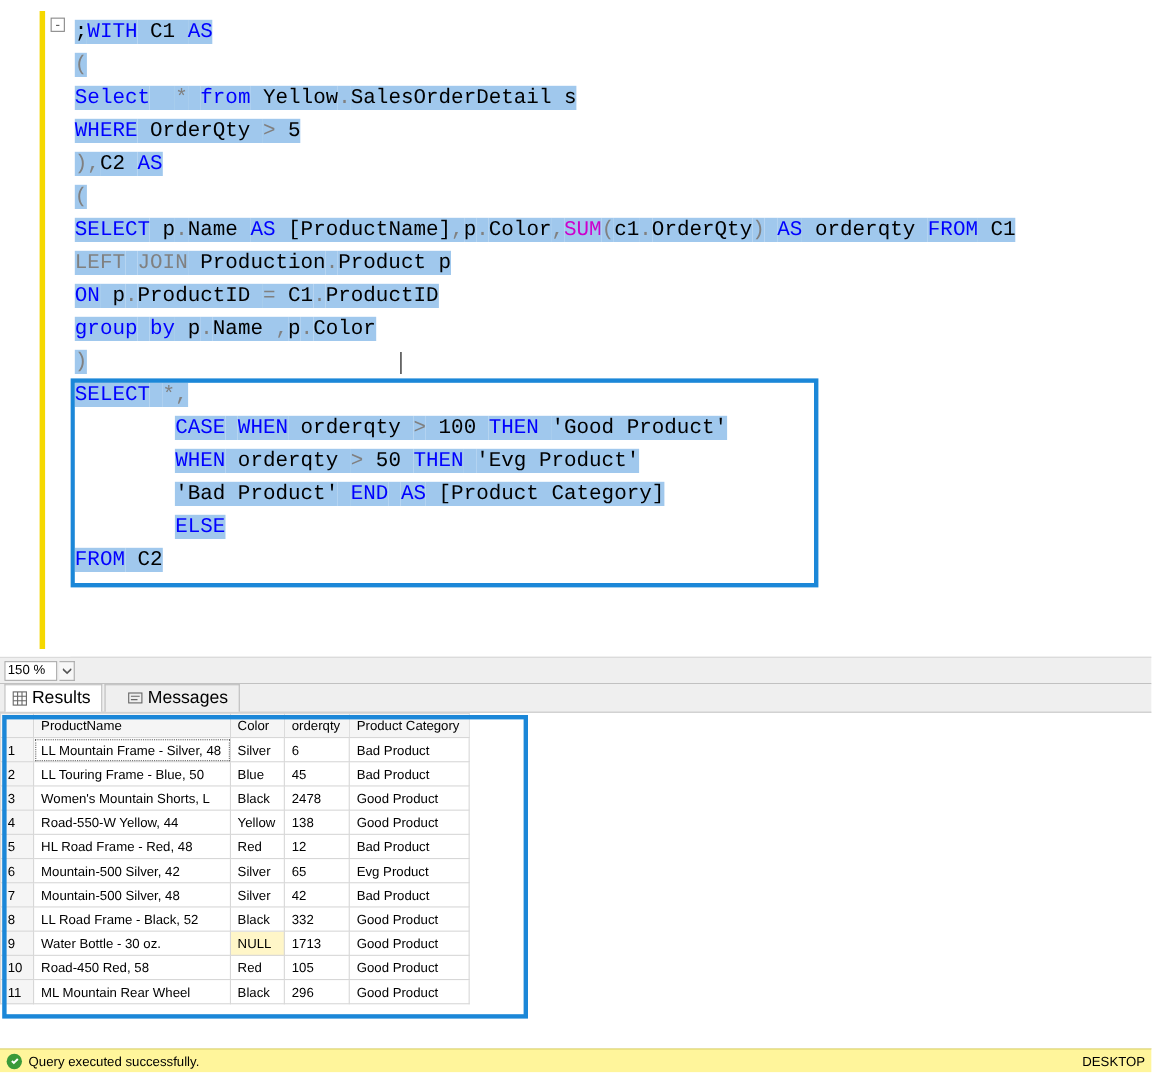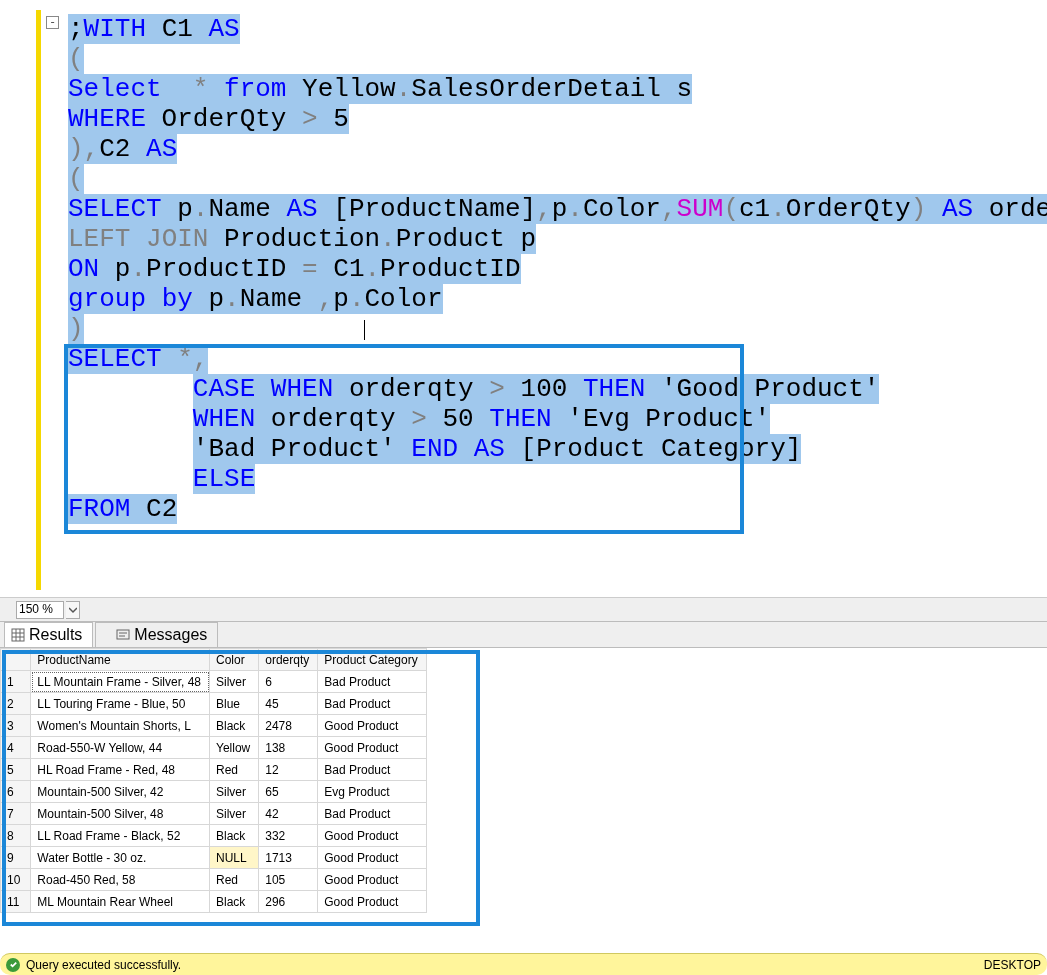--- a/index.html
+++ b/index.html
@@ -4,33 +4,33 @@
 <style>
   * { box-sizing: border-box; }
   html, body { margin:0; padding:0; height:100%; background:#fff; font-family: Consolas, "Courier New", monospace; font-size:13px; color:#000; }
   .root { display:flex; flex-direction:column; width:1047px; height:975px; overflow:hidden; background:#fff; }
 
   
   .editor-wrap { display:flex; flex:0 0 598px; border-bottom:1px solid #ccc; overflow:hidden; }
   .gutter { width:64px; background:#fff; position:relative; }
   .gutter .change-bar { position:absolute; left:36px; top:10px; width:5px; height:580px; background:#f5d800; }
   .fold-box { position:absolute; left:46px; top:16px; width:13px; height:13px; border:1px solid #888; background:#fff; color:#555; font-size:12px; line-height:11px; text-align:center; font-family:Consolas,monospace; cursor:pointer; }
-  .code-area { flex:1; position:relative; padding:14px 8px 8px 4px; font-size:26px; line-height:30px; overflow:hidden; }
+  .code-area { flex:1; position:relative; padding:14px 8px 8px 4px; font-size:19px; line-height:30px; overflow:hidden; }
   .code-line { white-space:pre; }
   .hl { background:#a0c8ed; }
   .kw { color:#0000ff; }
   .gry { color:#808080; }
   .func { color:#cc00cc; }
   .str { color:#000000; }
   .plain { color:#000; }
   
   .blue-box-1 { position:absolute; left:0px; top:344px; width:680px; height:190px; border:4px solid #1b87d8; pointer-events:none; }
 
   
-  .zoom-bar { flex:0 0 24px; border-bottom:1px solid #bcbcbc; background:#efefef; display:flex; align-items:center; font-family:"Segoe UI",Tahoma,sans-serif; font-size:12px; padding-left:16px; }
+  .zoom-bar { flex:0 0 24px; border-bottom:1px solid #bcbcbc; background:#efefef; display:flex; align-items:center; font-family:"Segoe UI",Tahoma,sans-serif; font-size:12px; padding-left:4px; }
   .zoom-input { width:48px; height:18px; border:1px solid #aaa; background:#fff; font-size:12px; padding:0 2px; margin-right:2px; }
   .zoom-drop { width:14px; height:18px; border:1px solid #aaa; border-left:none; background:#f7f7f7; display:flex; align-items:center; justify-content:center; cursor:pointer; }
   .zoom-drop svg { width:8px; height:8px; }
 
   
   .tabs-strip { flex:0 0 26px; border-bottom:1px solid #bcbcbc; background:#efefef; display:flex; align-items:flex-end; font-family:"Segoe UI",Tahoma,sans-serif; font-size:16px; padding-left:4px; gap:2px; }
   .tab { padding:3px 10px 3px 6px; border:1px solid #bcbcbc; border-bottom:none; background:#fff; display:flex; align-items:center; gap:4px; cursor:pointer; }
   .tab.inactive { background:#efefef;padding-left:20px; }
   .tab-icon { width:14px; height:14px; display:inline-block; }
 
@@ -39,21 +39,21 @@
   .grid { font-family:"Segoe UI",Tahoma,sans-serif; font-size:12px; border-collapse:collapse; }
   .grid th, .grid td { border:1px solid #d7d7d7; padding:2px 8px 2px 6px; text-align:left; white-space:nowrap; height:22px; }
   .grid th { background:#f5f5f5; font-weight:normal; position:relative; }
   .grid .rownum { background:#f5f5f5; text-align:left; padding-left:6px; padding-right:10px; width:24px; }
   .grid .corner { background:#f5f5f5; width:24px; }
   .null-cell { background:#fff6c8; }
   .selected-cell { outline:1px dotted #666; outline-offset:-2px;margin-left:24px; }
   .blue-box-2 { position:absolute; left:2px; top:2px; width:478px; height:276px; border:4px solid #1b87d8; pointer-events:none; }
 
   
-  .status-bar { flex:0 0 22px; background:#fff59b; border-top:1px solid #d0c860; display:flex; align-items:center; font-family:"Segoe UI",Tahoma,sans-serif; font-size:12px; padding:0 6px; justify-content:space-between;border-radius:10px; }
+  .status-bar { flex:0 0 22px; background:#fff59b; border-top:1px solid #d0c860; display:flex; align-items:center; font-family:"Segoe UI",Tahoma,sans-serif; font-size:12px; padding:0 6px; justify-content:space-between; }
   .status-left { display:flex; align-items:center; gap:6px; }
   .ok-icon { width:14px; height:14px; border-radius:50%; background:#3a9a3a; display:flex; align-items:center; justify-content:center; }
   .ok-icon svg { width:9px; height:9px; }
 </style>
 </head>
 <body>
 
 <div class="root">
 
   <div class="editor-wrap">

